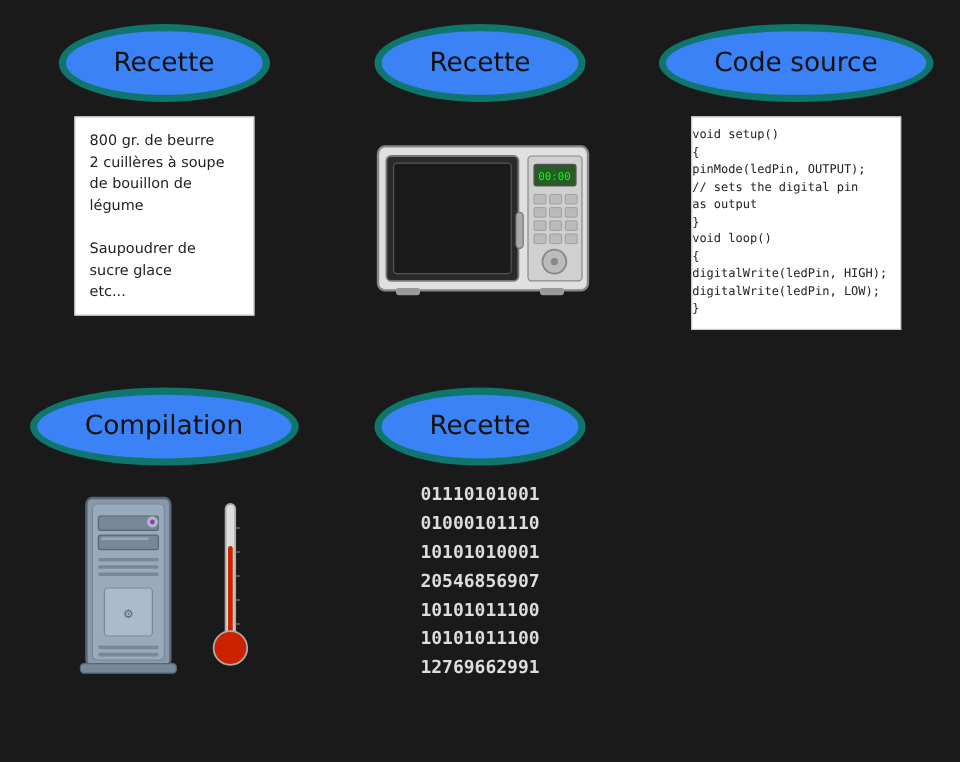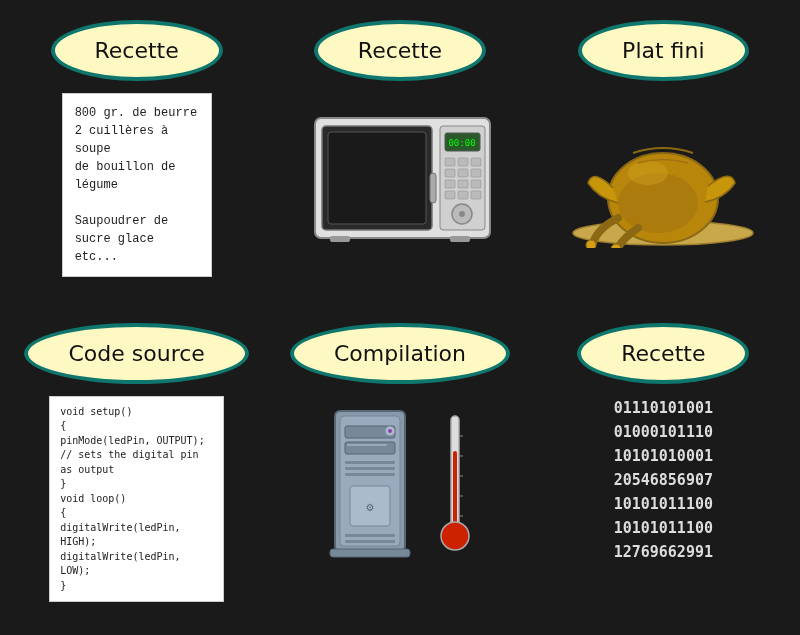--- a/index.html
+++ b/index.html
@@ -24,50 +24,49 @@
 
     .cell {
       display: flex;
       flex-direction: column;
       align-items: center;
       justify-content: flex-start;
       gap: 12px;
     }
 
     .oval-label {
-      background: #fef9c3;
+      background: #3b82f6;
       border-radius: 50%;
       padding: 14px 40px;
       font-size: 22px;
       font-weight: normal;
       color: #111;
       text-align: center;
       min-width: 140px;
-      border: 4px solid #0f766e;
+      border: 6px solid #0f766e;
       white-space: nowrap;
     }
 
     
     .recipe-card {
       background: white;
       border: 1px solid #ccc;
       padding: 10px 12px;
       font-size: 12px;
       line-height: 1.5;
       color: #222;
       width: 150px;
       min-height: 160px;
-      font-family: Liberation Mono, monospace;
     }
 
     
     .code-card {
       background: white;
       border: 1px solid #ccc;
-      padding: 8px 10px;
+      padding: 8px 0;
       font-size: 10px;
       line-height: 1.45;
       color: #222;
       font-family: monospace;
       width: 175px;
       min-height: 170px;
     }
 
     
     .binary-display {
@@ -157,48 +156,20 @@
 
         <circle cx="152" cy="116" r="10" fill="#bbb" stroke="#888" stroke-width="1.5"></circle>
         <circle cx="152" cy="116" r="3" fill="#888"></circle>
 
         <rect x="20" y="138" width="20" height="6" rx="2" fill="#999"></rect>
         <rect x="140" y="138" width="20" height="6" rx="2" fill="#999"></rect>
       </svg>
     </div>
   </div>
 
-  <div class="cell">
-    <div class="oval-label">Plat fini</div>
-    <div class="food-area">
-
-      <svg width="200" height="150" viewBox="0 0 200 150">
-
-        <ellipse cx="100" cy="135" rx="90" ry="12" fill="#c8a84b" stroke="#a08030" stroke-width="1.5"></ellipse>
-
-        <ellipse cx="100" cy="100" rx="55" ry="45" fill="#b8860b" stroke="#8b6914" stroke-width="2"></ellipse>
-
-        <ellipse cx="95" cy="105" rx="40" ry="30" fill="#a07010" opacity="0.5"></ellipse>
-
-        <path d="M 55 120 Q 35 130 30 145" stroke="#8b6914" stroke-width="8" fill="none" stroke-linecap="round"></path>
-        <path d="M 75 130 Q 60 140 55 150" stroke="#8b6914" stroke-width="8" fill="none" stroke-linecap="round"></path>
-
-        <circle cx="28" cy="147" r="5" fill="#d4a017" stroke="#8b6914" stroke-width="1"></circle>
-        <circle cx="53" cy="151" r="5" fill="#d4a017" stroke="#8b6914" stroke-width="1"></circle>
-
-        <path d="M 50 90 Q 30 70 25 85 Q 35 100 55 105" fill="#c8960a" stroke="#8b6914" stroke-width="1.5"></path>
-        <path d="M 145 88 Q 168 70 172 85 Q 162 100 142 104" fill="#c8960a" stroke="#8b6914" stroke-width="1.5"></path>
-
-        <ellipse cx="85" cy="75" rx="20" ry="12" fill="#d4a820" opacity="0.4"></ellipse>
-
-        <path d="M 70 55 Q 100 45 130 55" stroke="#8b6914" stroke-width="2" fill="none"></path>
-        <path d="M 75 65 Q 100 58 125 65" stroke="#a07010" stroke-width="1.5" fill="none"></path>
-      </svg>
-    </div>
-  </div>
 
   <div class="cell">
     <div class="oval-label">Code source</div>
     <div class="code-card">
       <span id="code-content">void setup()<br>{<br>  pinMode(ledPin, OUTPUT);<br>  // sets the digital pin<br>  as output<br>}<br>void loop()<br>{<br>  digitalWrite(ledPin, HIGH);<br>  digitalWrite(ledPin, LOW);<br>}<br></span>
     </div>
   </div>
 
   <div class="cell">
     <div class="oval-label">Compilation</div>

